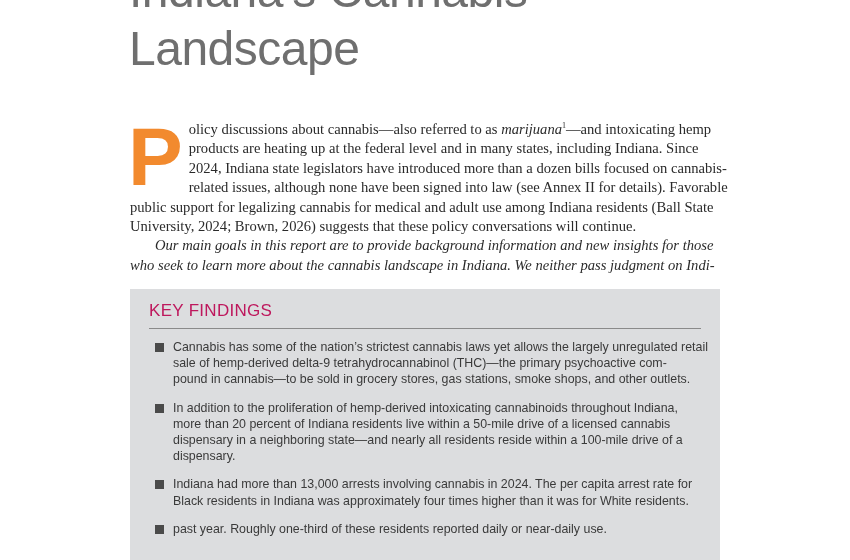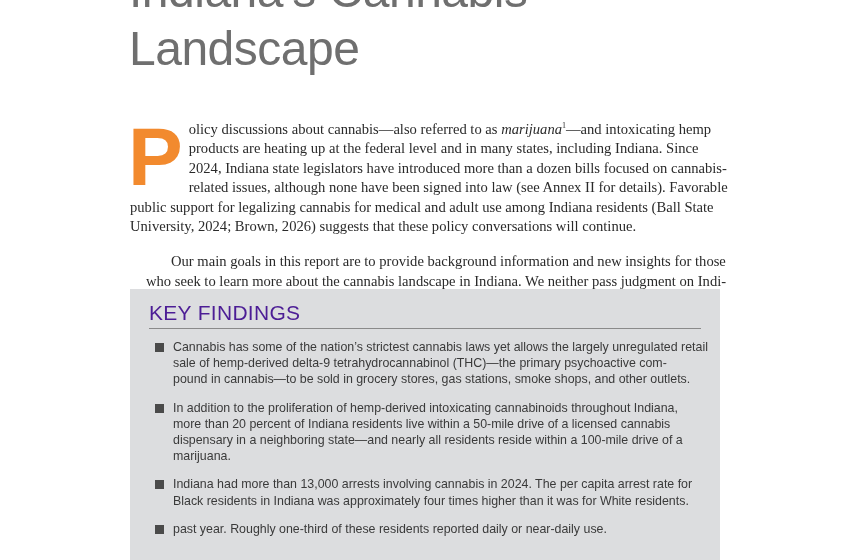--- a/index.html
+++ b/index.html
@@ -50,42 +50,43 @@
       font-family: "Liberation Sans", sans-serif;
       font-weight: bold;
       font-size: 82px;
       line-height: 66px;
       color: #f28a2e;
       margin: 4px 6px 0 -2px;
       height: 70px;
     }
     .para2 {
       text-indent: 25px;
-      margin: 16px;
+      margin: 0;
       text-align: justify;
+      font-style: italic;
     }
     .line { display: block; white-space: nowrap; }
     .sup { font-size: 8px; vertical-align: super; line-height: 0; }
     .key-findings {
       position: absolute;
       left: 130px;
       top: 289px;
       width: 590px;
       height: 280px;
       background: #dcdddf;
     }
     .kf-title {
       position: absolute;
       left: 19px;
       top: 12px;
       margin: 0;
       font-family: "Liberation Sans", sans-serif;
-      font-size: 21px;
+      font-size: 17px;
       font-weight: normal;
-      color: #4c1d95;
+      color: #be185d;
       letter-spacing: 0.3px;
     }
     .kf-rule {
       position: absolute;
       left: 19px;
       top: 39px;
       width: 552px;
       height: 1px;
       background: #8a8a8a;
     }
@@ -154,21 +155,21 @@
           <span class="line">sale of hemp-derived delta-9 tetrahydrocannabinol (THC)—the primary psychoactive com-</span>
           <span class="line">pound in cannabis—to be sold in grocery stores, gas stations, smoke shops, and other outlets.</span>
         </div>
       </li>
       <li class="kf-item">
         <span class="kf-bullet"></span>
         <div class="kf-text">
           <span class="line">In addition to the proliferation of hemp-derived intoxicating cannabinoids throughout Indiana,</span>
           <span class="line">more than 20 percent of Indiana residents live within a 50-mile drive of a licensed cannabis</span>
           <span class="line">dispensary in a neighboring state—and nearly all residents reside within a 100-mile drive of a</span>
-          <span class="line">marijuana.</span>
+          <span class="line">dispensary.</span>
         </div>
       </li>
       <li class="kf-item">
         <span class="kf-bullet"></span>
         <div class="kf-text">
           <span class="line">Indiana had more than 13,000 arrests involving cannabis in 2024. The per capita arrest rate for</span>
           <span class="line">Black residents in Indiana was approximately four times higher than it was for White residents.</span>
         </div>
       </li>
       <li class="kf-item">

